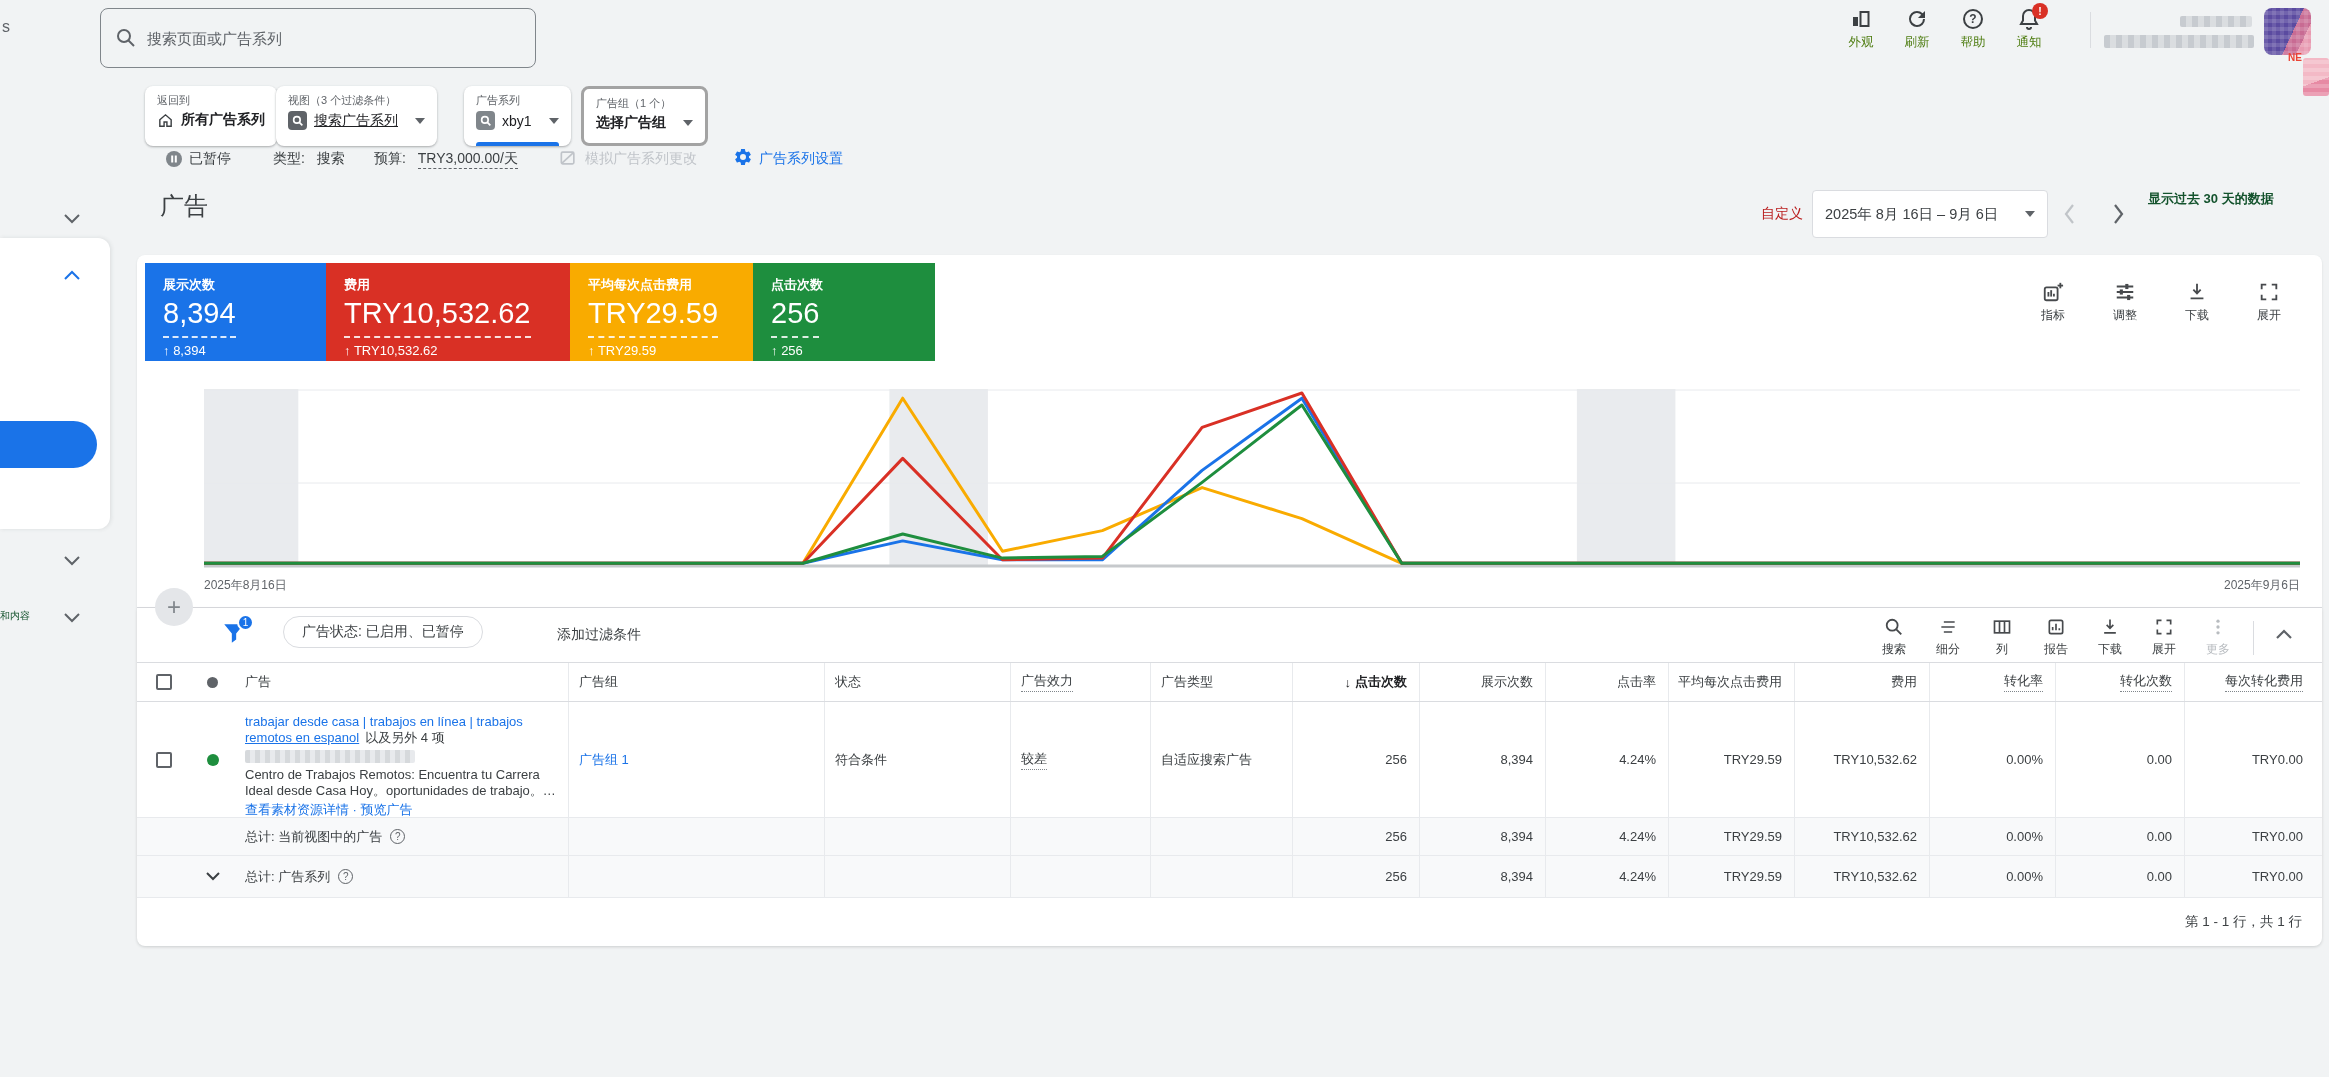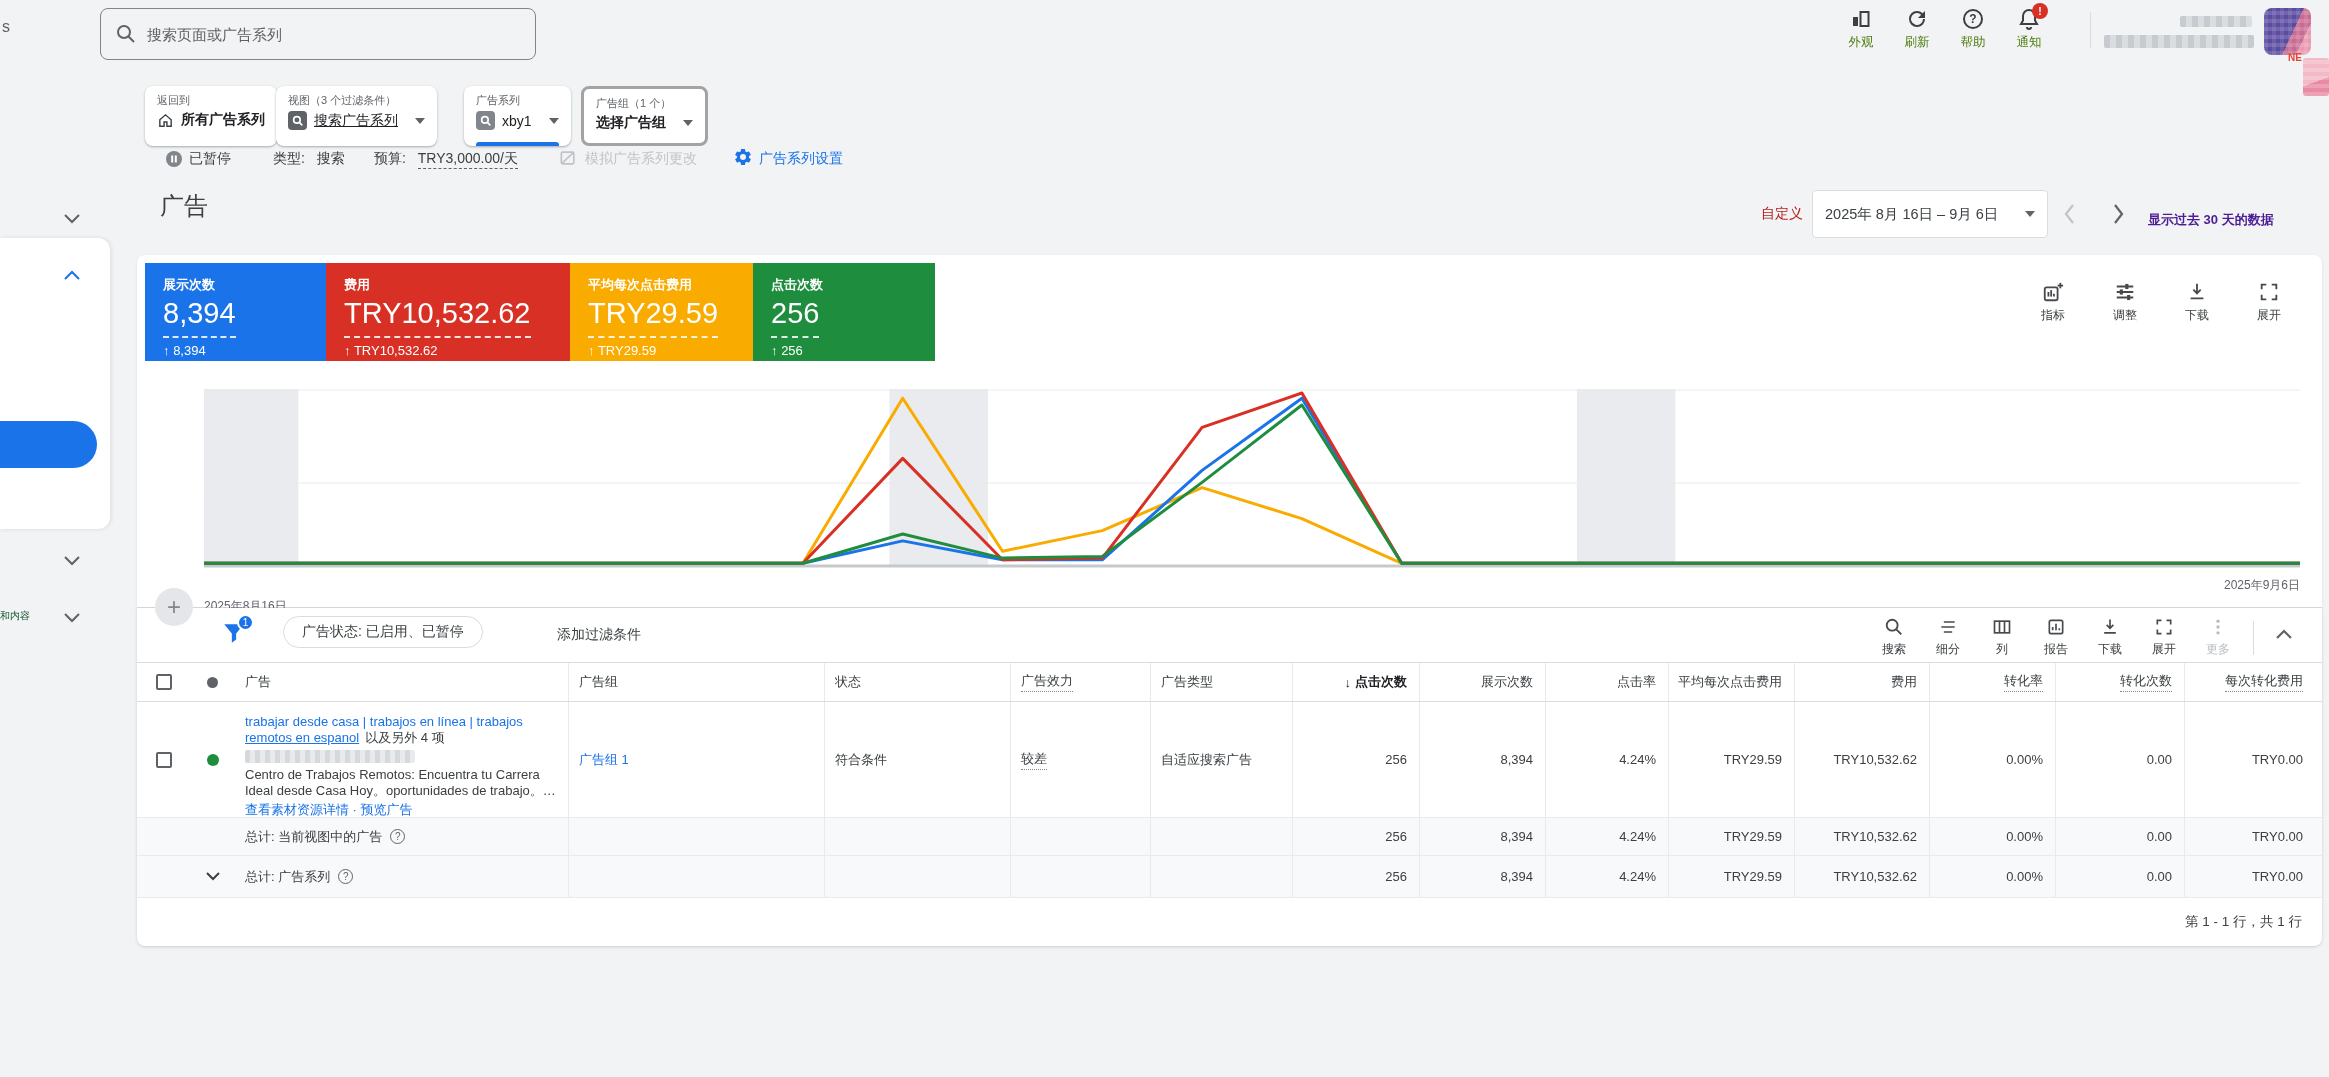--- a/index.html
+++ b/index.html
@@ -9,21 +9,21 @@
   .abs { position:absolute; }
   svg { display:block; }
 
   
   .side-s { left:2px; top:18px; font-size:16px; color:#5f6368; }
   .side-panel { left:0; top:238px; width:110px; height:291px; background:#fff; border-radius:0 12px 12px 0; box-shadow:1px 0 4px rgba(60,64,67,.12); }
   .side-pill { left:0; top:421px; width:97px; height:47px; background:#1a73e8; border-radius:0 24px 24px 0; border:none; cursor:pointer; }
   .side-label { left:0; top:609px; font-size:10px; color:#14532d; }
 
   
-  .searchbox { left:100px; top:8px; width:436px; height:52px; border:1px solid #80868b; border-radius:8px; display:flex; align-items:center; padding:0 14px; gap:10px; }
+  .searchbox { left:100px; top:8px; width:436px; height:60px; border:1px solid #80868b; border-radius:8px; display:flex; align-items:center; padding:0 14px; gap:10px; }
   .searchbox input { flex:1; border:none; outline:none; background:transparent; font-size:15px; color:#3c4043; font-family:inherit; }
   .searchbox input::placeholder { color:#5f6368; }
   .topbar-actions { left:1834px; top:7px; display:flex; gap:2px; }
   .tb-item { width:54px; display:flex; flex-direction:column; align-items:center; cursor:pointer; position:relative; }
   .tb-item .lbl { font-size:12.5px; color:#4d7c0f; margin-top:3px; }
   .tb-badge { position:absolute; top:-4px; right:8px; width:16px; height:16px; border-radius:50%; background:#d93025; color:#fff; font-size:10.5px; font-weight:bold; display:flex; align-items:center; justify-content:center; }
   .topbar-sep { left:2090px; top:12px; width:1px; height:36px; background:#dadce0; }
   .redact { background:repeating-linear-gradient(90deg,#c7cbd0 0 6px,#dadde0 6px 12px); border-radius:2px; }
   .avatar { left:2264px; top:8px; width:47px; height:47px; border-radius:8px;
     background:repeating-linear-gradient(0deg,rgba(255,255,255,.14) 0 4px,transparent 4px 8px),
@@ -47,21 +47,21 @@
   
   .status-item { top:150px; font-size:14px; color:#3c4043; white-space:nowrap; }
   .dashed-u { border-bottom:1px dashed #5f6368; padding-bottom:2px; }
   .disabled-txt { color:#c0c4c9; }
   .blue-txt { color:#1a73e8; }
 
   
   .page-title { left:160px; top:190px; font-size:24px; color:#3c4043; }
   .date-mode { left:1761px; top:205px; font-size:14px; color:#b91c1c; }
   .date-box { left:1812px; top:190px; width:236px; height:48px; background:#fff; border:1px solid #dadce0; border-radius:4px; display:flex; align-items:center; justify-content:space-between; padding:0 12px; font-size:14.5px; color:#3c4043; cursor:pointer; white-space:nowrap; }
-  .range-link { left:2148px; top:211px; font-size:13px; font-weight:bold; color:#4c1d95; cursor:pointer; white-space:nowrap; }
+  .range-link { left:2148px; top:190px; font-size:13px; font-weight:bold; color:#14532d; cursor:pointer; white-space:nowrap; }
 
   
   .chart-panel { left:137px; top:255px; width:2185px; height:353px; background:#fff; border-radius:8px 8px 0 0; box-shadow:0 1px 2px rgba(60,64,67,.15); border-bottom:1px solid #dadce0; }
   .cards { position:absolute; left:8px; top:8px; display:flex; }
   .scorecard { height:98px; padding:13px 0 0 18px; color:#fff; cursor:pointer; overflow:hidden; }
   .scorecard .sc-label { font-size:13px; font-weight:bold; }
   .scorecard .sc-value { display:inline-block; font-size:29px; margin-top:3px; padding-bottom:6px; border-bottom:2px dashed rgba(255,255,255,.85); white-space:nowrap; }
   .scorecard .sc-delta { font-size:13px; margin-top:5px; }
   .chart-actions { position:absolute; right:30px; top:26px; display:flex; gap:26px; }
   .ca-item { width:46px; display:flex; flex-direction:column; align-items:center; cursor:pointer; }
@@ -366,21 +366,21 @@
         <rect x="685.392" y="0" width="98.51199999999997" height="177" fill="#e9ebee"></rect>
         <rect x="1372.88" y="0" width="98.51199999999986" height="177" fill="#e9ebee"></rect>
         <line x1="0" y1="1" x2="2096" y2="1" stroke="#e8eaed" stroke-width="1"></line>
         <line x1="0" y1="94" x2="2096" y2="94" stroke="#e8eaed" stroke-width="1"></line>
         <line x1="0" y1="177" x2="2096" y2="177" stroke="#c6c9cc" stroke-width="3"></line>
         <polyline points="0.0,174.3 99.8,174.3 199.6,174.3 299.4,174.3 399.2,174.3 499.0,174.3 598.9,174.3 698.7,9.2 798.5,162.2 898.3,141.6 998.1,98.6 1097.9,129.6 1197.7,174.3 1297.5,174.3 1397.3,174.3 1497.1,174.3 1597.0,174.3 1696.8,174.3 1796.6,174.3 1896.4,174.3 1996.2,174.3 2096.0,174.3" fill="none" stroke="#f9ab00" stroke-width="3" stroke-linejoin="round" stroke-linecap="round"></polyline>
         <polyline points="0.0,174.3 99.8,174.3 199.6,174.3 299.4,174.3 399.2,174.3 499.0,174.3 598.9,174.3 698.7,151.9 798.5,170.8 898.3,170.8 998.1,81.4 1097.9,9.2 1197.7,174.3 1297.5,174.3 1397.3,174.3 1497.1,174.3 1597.0,174.3 1696.8,174.3 1796.6,174.3 1896.4,174.3 1996.2,174.3 2096.0,174.3" fill="none" stroke="#1a73e8" stroke-width="3" stroke-linejoin="round" stroke-linecap="round"></polyline>
         <polyline points="0.0,174.3 99.8,174.3 199.6,174.3 299.4,174.3 399.2,174.3 499.0,174.3 598.9,174.3 698.7,69.4 798.5,170.8 898.3,169.1 998.1,38.4 1097.9,4.0 1197.7,174.3 1297.5,174.3 1397.3,174.3 1497.1,174.3 1597.0,174.3 1696.8,174.3 1796.6,174.3 1896.4,174.3 1996.2,174.3 2096.0,174.3" fill="none" stroke="#d93025" stroke-width="3" stroke-linejoin="round" stroke-linecap="round"></polyline>
         <polyline points="0.0,174.3 99.8,174.3 199.6,174.3 299.4,174.3 399.2,174.3 499.0,174.3 598.9,174.3 698.7,145.0 798.5,169.1 898.3,167.4 998.1,93.4 1097.9,16.0 1197.7,174.3 1297.5,174.3 1397.3,174.3 1497.1,174.3 1597.0,174.3 1696.8,174.3 1796.6,174.3 1896.4,174.3 1996.2,174.3 2096.0,174.3" fill="none" stroke="#1e8e3e" stroke-width="3" stroke-linejoin="round" stroke-linecap="round"></polyline>
       </svg>
-    <div class="plot-date" style="left:67px;margin-top:21px;">2025年8月16日</div>
+    <div class="plot-date" style="left:67px;">2025年8月16日</div>
     <div class="plot-date" style="right:22px;">2025年9月6日</div>
   </div>
 
   <button class="abs plus-btn">+</button>
 
   <div class="abs table-panel">
 
     <div class="filter-row">
       <span class="funnel-wrap">
         <svg width="26" height="26" viewBox="0 0 24 24">

